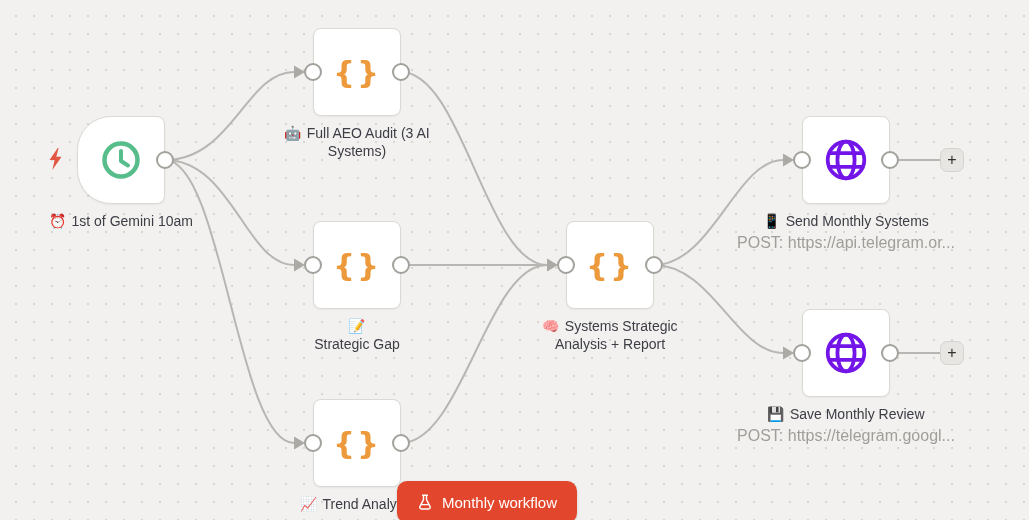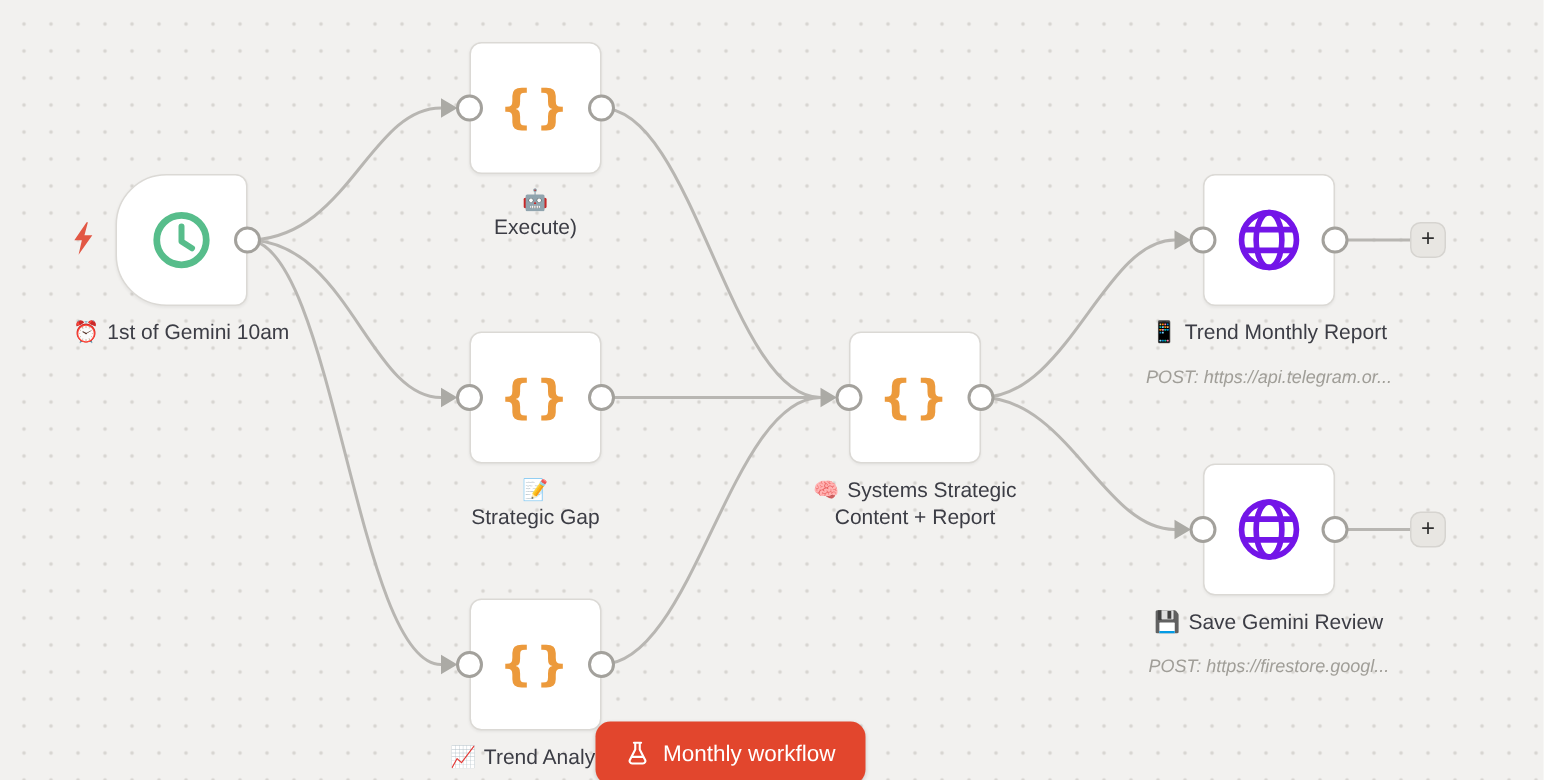--- a/index.html
+++ b/index.html
@@ -41,25 +41,24 @@
     position: absolute;
     text-align: center;
     font-size: 14px;
     font-weight: 500;
     color: #3c3d45;
     line-height: 1.3;
   }
   .lrow { display: flex; align-items: center; justify-content: center; gap: 5px; }
   .emoji { font-size: 14px; }
   .subtitle {
-    font-size: 12px;
+    font-size: 16px;
     font-weight: 400;
     color: #a09e98;
-    margin-top: 14px;
-    font-style: italic;
+    margin-top: 3px;
   }
 
   .wires { position: absolute; left: 0; top: 0; pointer-events: none; }
   .wires path.wire { stroke: #b8b6b2; stroke-width: 2; fill: none; stroke-linecap: round; }
   .wires polygon.arrow { fill: #abaaa5; }
   .wires circle.port { fill: #ffffff; stroke: #a3a19c; stroke-width: 2; }
 
   .plus-btn {
     position: absolute;
     width: 24px; height: 24px;
@@ -112,22 +111,23 @@
         <span>1st of Gemini 10am</span>
       </div>
   </div>
 
   <div class="node" style="left:313px; top:28px;">
     <span class="braces">{}</span>
   </div>
   <div class="node-label" style="left:257px; top:124px; width:200px;">
     <div class="lrow">
         <span class="emoji">🤖</span>
-      </div>
-    <div>Execute)</div>
+        <span>Full AEO Audit (3 AI</span>
+      </div>
+    <div>Systems)</div>
   </div>
 
   <div class="node" style="left:313px; top:221px;">
     <span class="braces">{}</span>
   </div>
   <div class="node-label" style="left:257px; top:317px; width:200px;">
     <div class="lrow">
         <span class="emoji">📝</span>
       </div>
     <div>Strategic Gap</div>
@@ -144,53 +144,53 @@
   </div>
 
   <div class="node" style="left:566px; top:221px;">
     <span class="braces">{}</span>
   </div>
   <div class="node-label" style="left:510px; top:317px; width:200px;">
     <div class="lrow">
         <span class="emoji">🧠</span>
         <span>Systems Strategic</span>
       </div>
-    <div>Content + Report</div>
+    <div>Analysis + Report</div>
   </div>
 
   <div class="node" style="left:802px; top:116px;">
     <svg width="46" height="46" viewBox="0 0 44 44">
       <circle cx="22" cy="22" r="17.5" fill="none" stroke="#7315e8" stroke-width="3.6"></circle>
       <ellipse cx="22" cy="22" rx="8.2" ry="17.5" fill="none" stroke="#7315e8" stroke-width="3.6"></ellipse>
       <line x1="6.2" y1="15.4" x2="37.8" y2="15.4" stroke="#7315e8" stroke-width="3.6"></line>
       <line x1="6.2" y1="28.6" x2="37.8" y2="28.6" stroke="#7315e8" stroke-width="3.6"></line>
     </svg>
   </div>
   <div class="node-label" style="left:736px; top:212px; width:220px;">
     <div class="lrow">
         <span class="emoji">📱</span>
-        <span>Trend Monthly Report</span>
+        <span>Send Monthly Systems</span>
       </div>
     <div class="subtitle">POST: https://api.telegram.or...</div>
   </div>
 
   <div class="node" style="left:802px; top:309px;">
     <svg width="46" height="46" viewBox="0 0 44 44">
       <circle cx="22" cy="22" r="17.5" fill="none" stroke="#7315e8" stroke-width="3.6"></circle>
       <ellipse cx="22" cy="22" rx="8.2" ry="17.5" fill="none" stroke="#7315e8" stroke-width="3.6"></ellipse>
       <line x1="6.2" y1="15.4" x2="37.8" y2="15.4" stroke="#7315e8" stroke-width="3.6"></line>
       <line x1="6.2" y1="28.6" x2="37.8" y2="28.6" stroke="#7315e8" stroke-width="3.6"></line>
     </svg>
   </div>
   <div class="node-label" style="left:736px; top:405px; width:220px;">
     <div class="lrow">
         <span class="emoji">💾</span>
-        <span>Save Gemini Review</span>
-      </div>
-    <div class="subtitle">POST: https://firestore.googl...</div>
+        <span>Save Monthly Review</span>
+      </div>
+    <div class="subtitle">POST: https://telegram.googl...</div>
   </div>
 
   <svg class="wires" width="1029" height="520" viewBox="0 0 1029 520">
     <path class="wire" d="M 165 160 C 232 160 246 72 294 72"></path>
     <path class="wire" d="M 165 160 C 232 160 246 265 294 265"></path>
     <path class="wire" d="M 165 160 C 222 160 238 443 294 443"></path>
     <path class="wire" d="M 401 72 C 462 72 487 265 547 265"></path>
     <path class="wire" d="M 401 265 L 547 265"></path>
     <path class="wire" d="M 401 443 C 462 443 487 265 547 265"></path>
     <path class="wire" d="M 654 265 C 712 265 736 160 783 160"></path>

